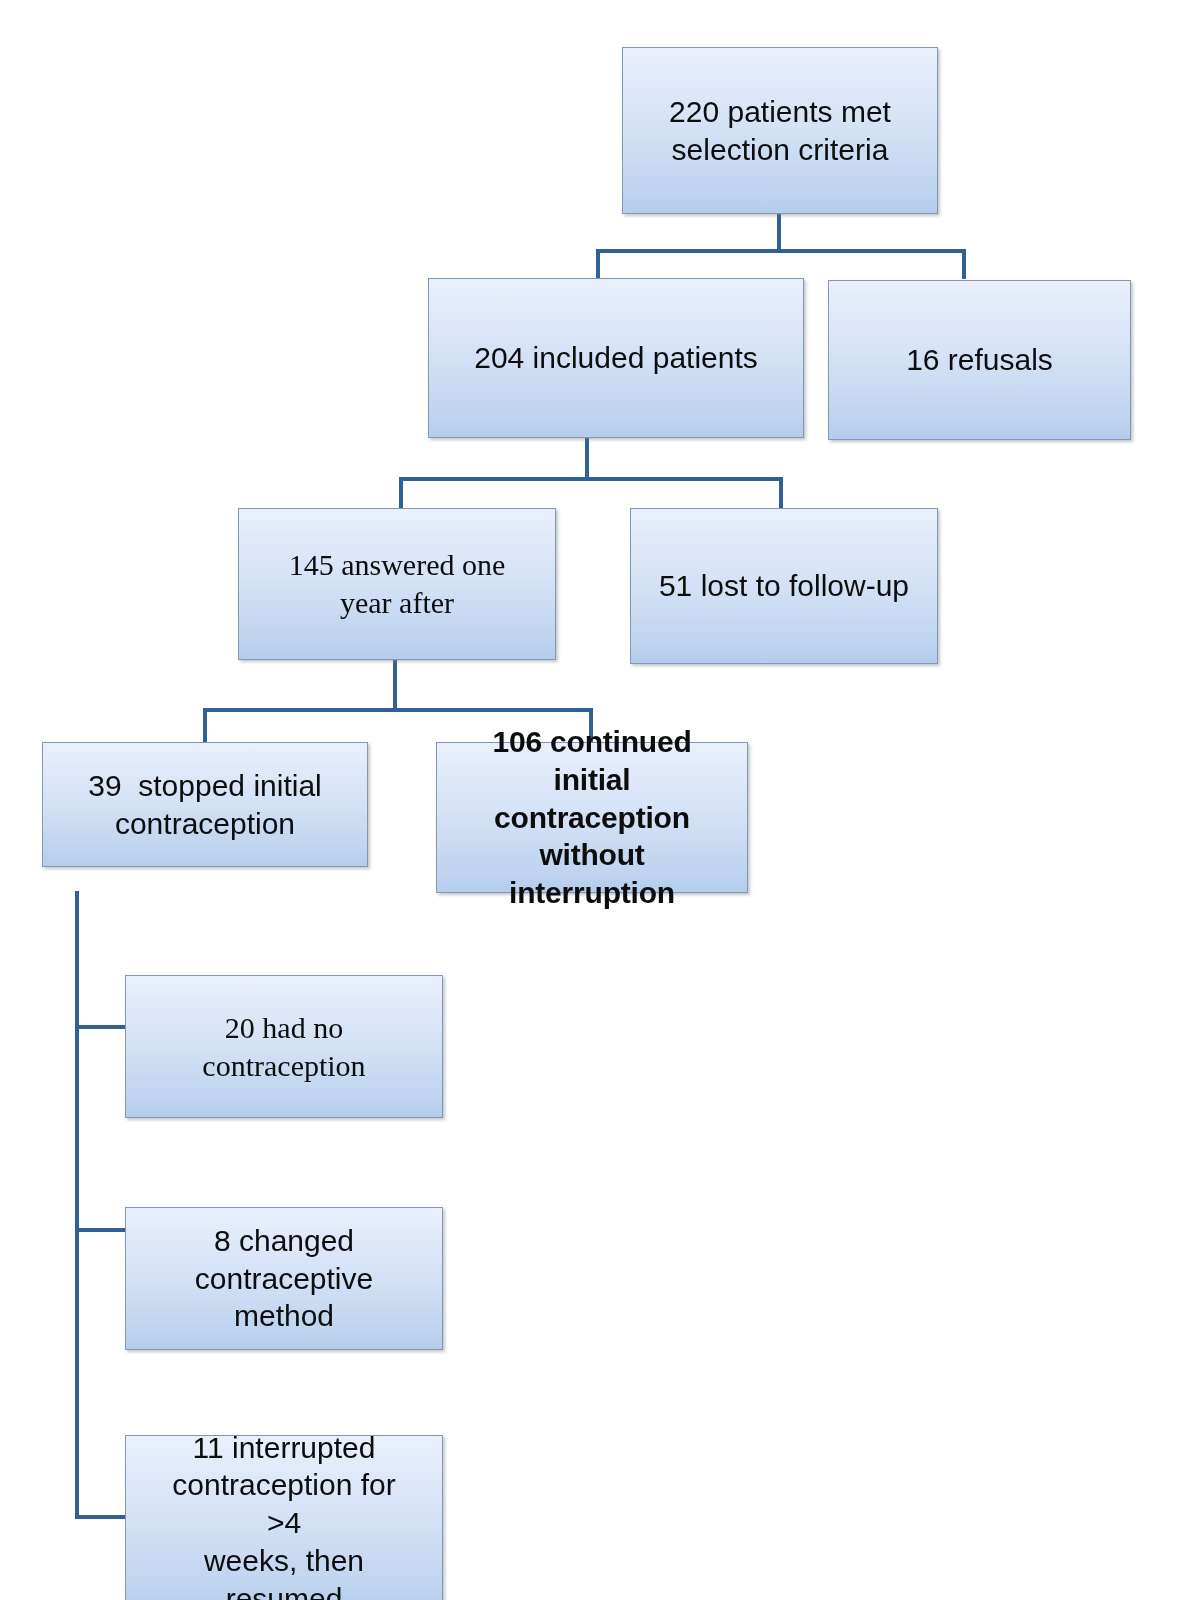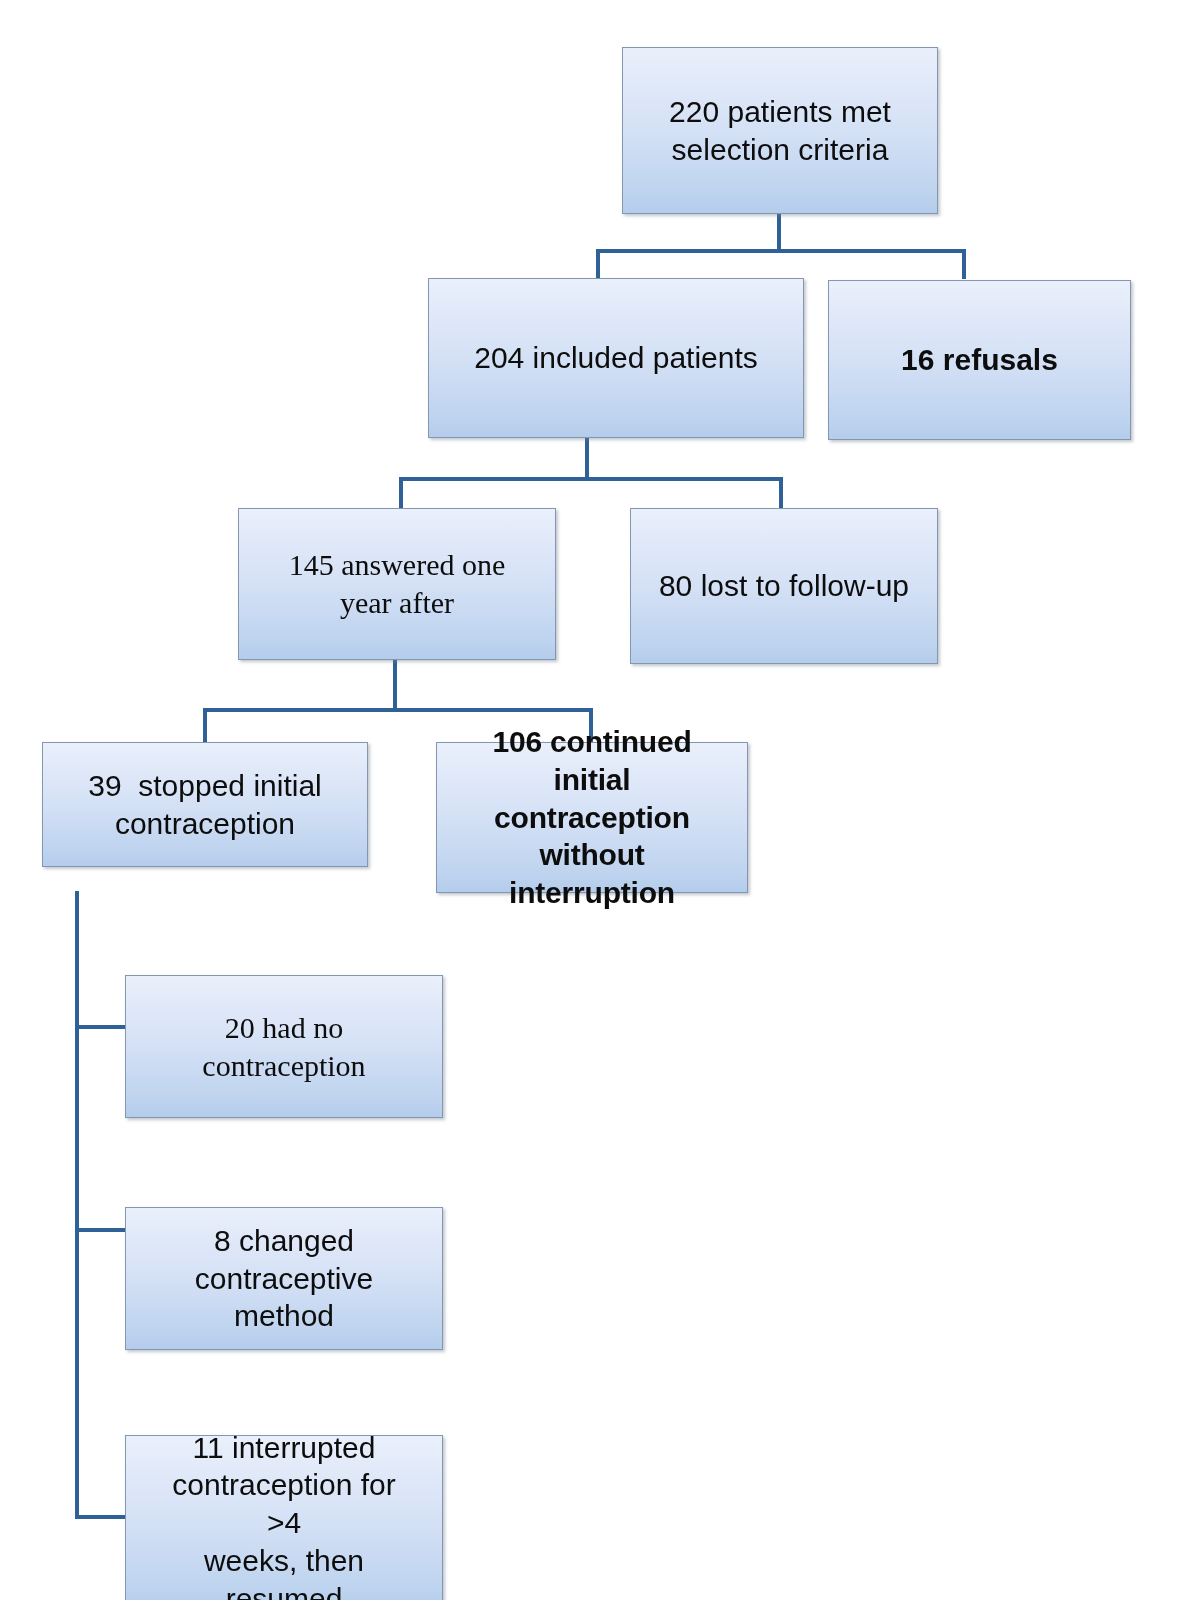--- a/index.html
+++ b/index.html
@@ -74,26 +74,26 @@
   <div class="conn v" style="left:75px; top:891px; height:628px;"></div>
   <div class="conn h" style="left:75px; top:1025px; width:52px;"></div>
   <div class="conn h" style="left:75px; top:1228px; width:52px;"></div>
   <div class="conn h" style="left:75px; top:1515px; width:52px;"></div>
 
   <div class="node" style="left:622px; top:47px; width:316px; height:167px;">220 patients met
 selection criteria</div>
 
   <div class="node" style="left:428px; top:278px; width:376px; height:160px;">204 included patients</div>
 
-  <div class="node" style="left:828px; top:280px; width:303px; height:160px;font-weight:bold;">16 refusals</div>
+  <div class="node" style="left:828px; top:280px; width:303px; height:160px;">16 refusals</div>
 
   <div class="node" style="left:238px; top:508px; width:318px; height:152px;font-family:Liberation Serif, serif;">145 answered one
 year after</div>
 
-  <div class="node" style="left:630px; top:508px; width:308px; height:156px;">80 lost to follow-up</div>
+  <div class="node" style="left:630px; top:508px; width:308px; height:156px;">51 lost to follow-up</div>
 
   <div class="node" style="left:42px; top:742px; width:326px; height:125px;">39  stopped initial
 contraception</div>
 
   <div class="node bold" style="left:436px; top:742px; width:312px; height:151px;">106 continued initial
 contraception
 without interruption</div>
 
   <div class="node" style="left:125px; top:975px; width:318px; height:143px;font-family:Liberation Serif, serif;">20 had no
 contraception</div>

